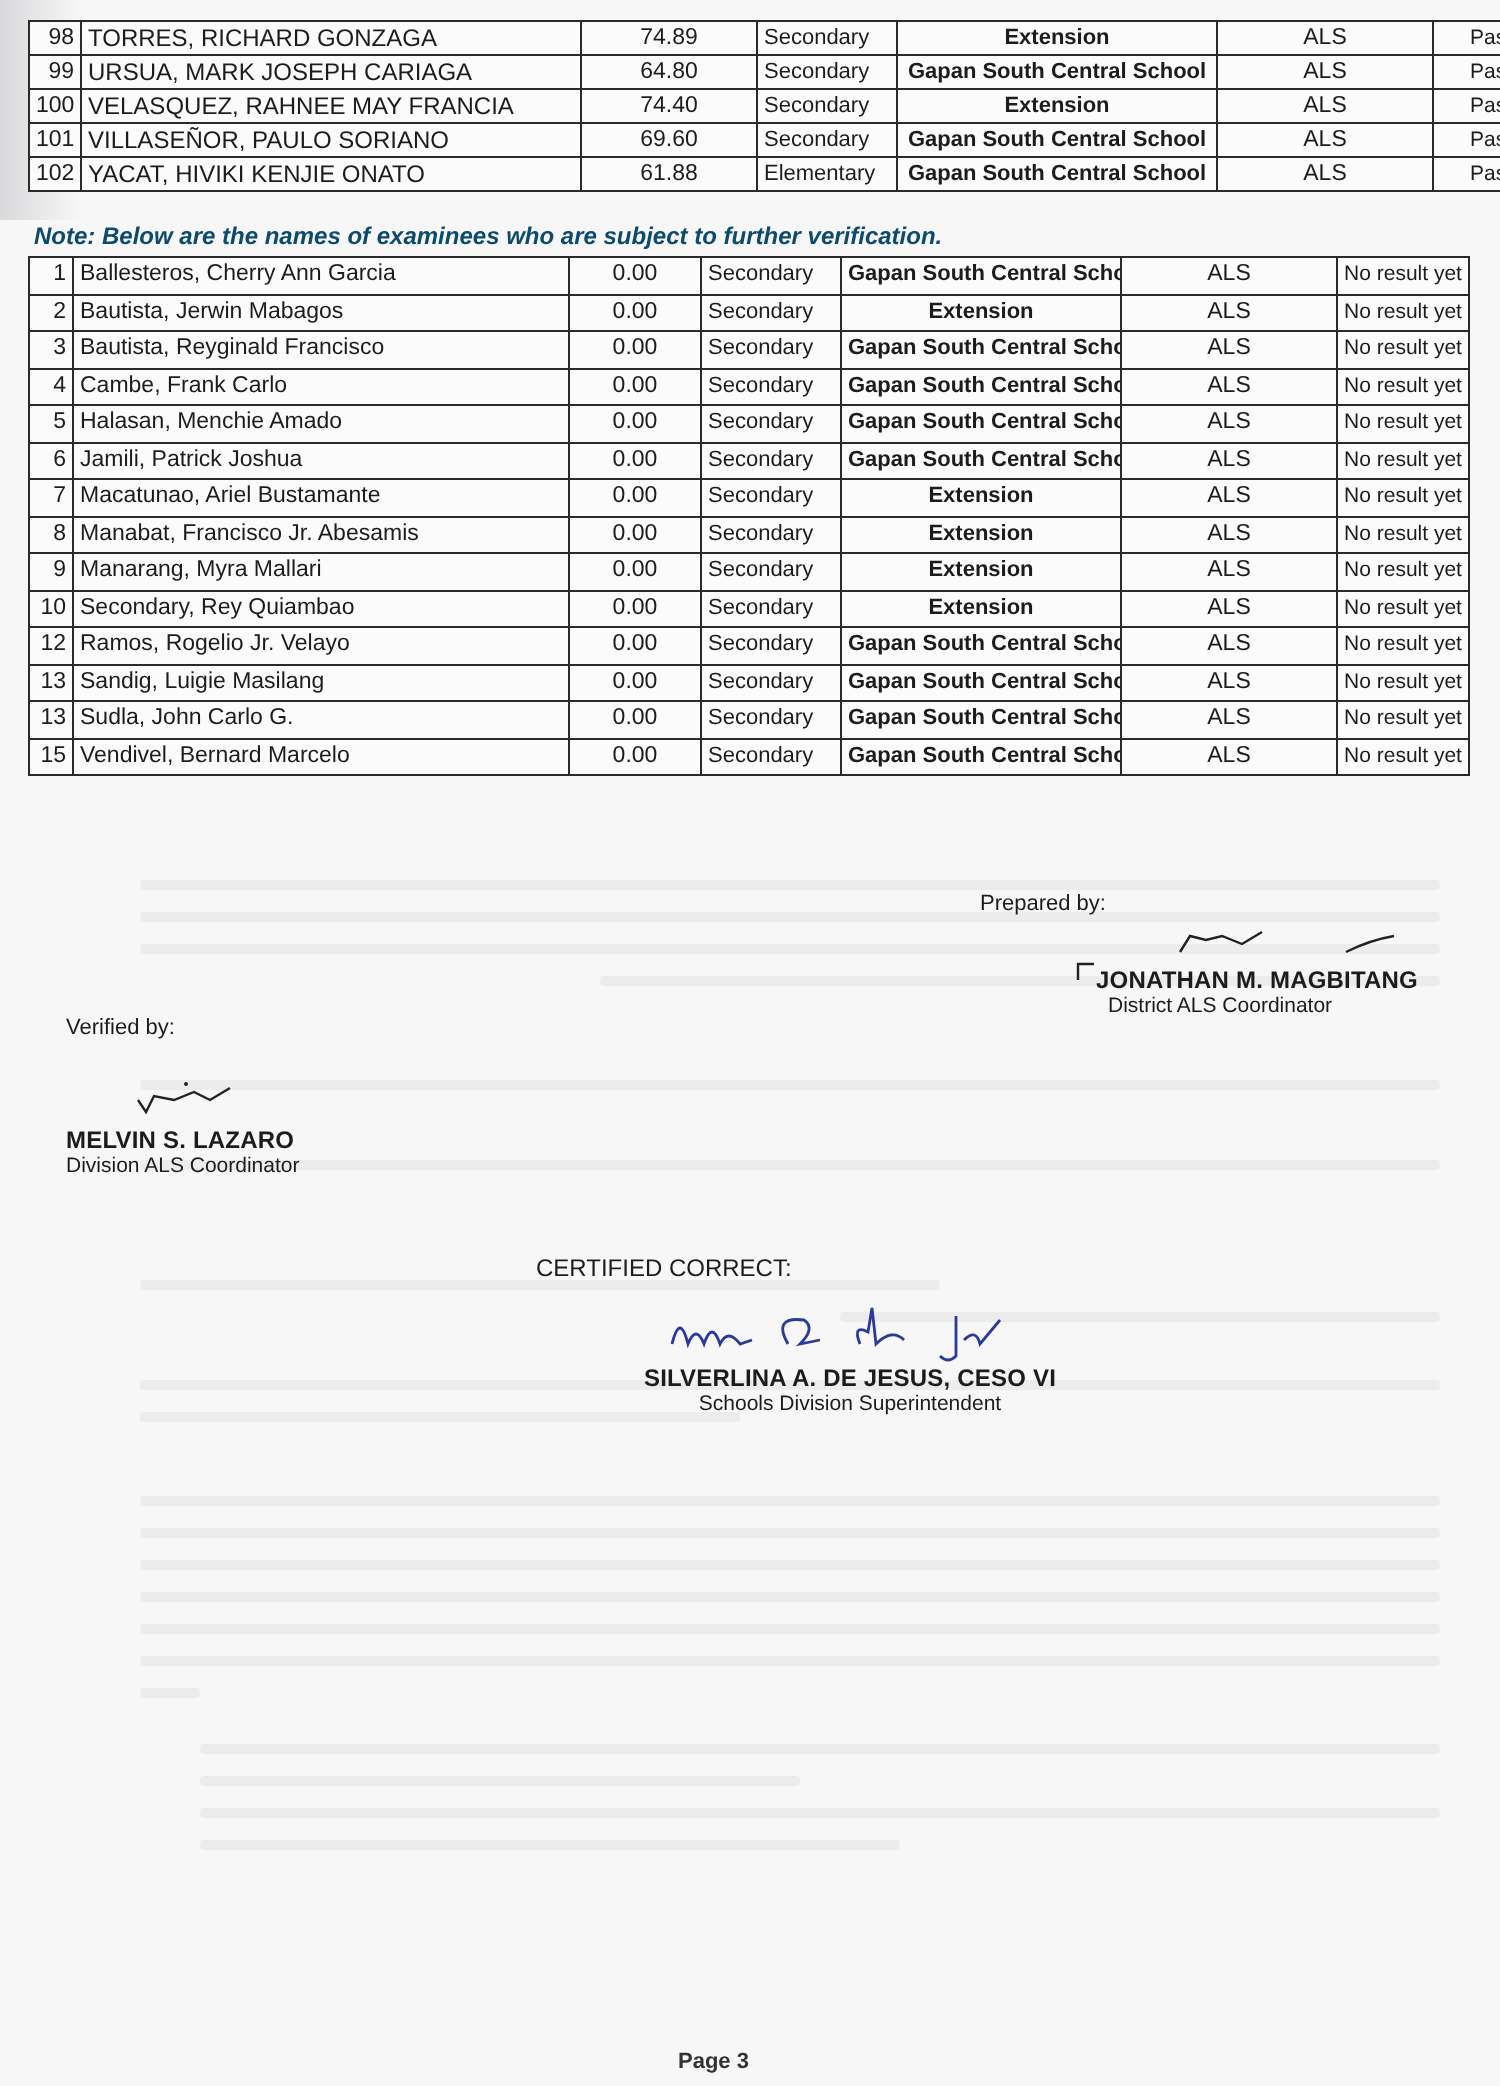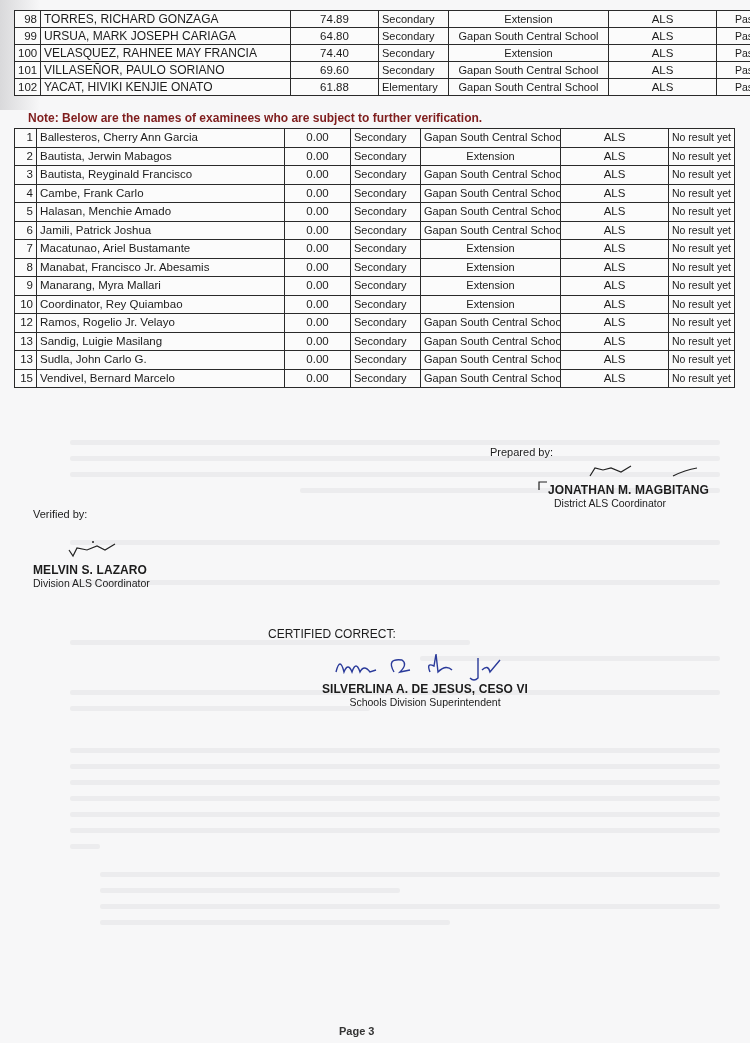--- a/index.html
+++ b/index.html
@@ -22,30 +22,30 @@
     font-size: 11.5px; table-layout: fixed; background: #fbfbfb;
   }
   table.grid td {
     border: 1.2px solid #2a2a2a; padding: 0 3px; height: 16px;
     white-space: nowrap; overflow: hidden; line-height: 16px;
   }
   td.num { text-align: right; padding-right: 2px; }
   td.name { text-align: left; }
   td.score { text-align: center; }
   td.level { font-size: 11px; }
-  td.center { text-align: center; font-size: 11px; }
+  td.center { text-align: center; font-size: 11px; font-weight: bold; }
   td.prog { text-align: center; font-size: 11.5px; }
   td.remark { text-align: center; font-size: 10.5px; }
   #tbl1 td.name { text-transform: none; font-size: 12px; }
   #tbl1 { left: 14px; top: 10px; width: 734px; }
   #tbl2 { left: 14px; top: 128px; width: 720px; }
   #tbl2 td { height: 17.5px; line-height: 17px; }
   .note {
-    position: absolute; left: 28px; top: 111px;
-    color: #7f1d1d; font-weight: bold; font-size: 12px;
+    position: absolute; left: 17px; top: 111px;
+    color: #0c4a6e; font-style: italic; font-weight: bold; font-size: 12px;
   }
   .sig-block { position: absolute; font-size: 11px; }
   .sig-name { font-weight: bold; font-size: 12px; letter-spacing: 0.1px; }
   .sig-title { font-size: 10.5px; margin-top: 0; }
   .scribble { position: absolute; }
   .footer { position: absolute; left: 339px; top: 1025px; font-size: 11px; font-weight: bold; color: #333; }
 </style>
 </head>
 <body>
 
@@ -223,21 +223,21 @@
         <td class="num">9</td>
         <td class="name">Manarang, Myra Mallari</td>
         <td class="score">0.00</td>
         <td class="level">Secondary</td>
         <td class="center">Extension</td>
         <td class="prog">ALS</td>
         <td class="remark">No result yet</td>
       </tr>
       <tr>
         <td class="num">10</td>
-        <td class="name">Coordinator, Rey Quiambao</td>
+        <td class="name">Secondary, Rey Quiambao</td>
         <td class="score">0.00</td>
         <td class="level">Secondary</td>
         <td class="center">Extension</td>
         <td class="prog">ALS</td>
         <td class="remark">No result yet</td>
       </tr>
       <tr>
         <td class="num">12</td>
         <td class="name">Ramos, Rogelio Jr. Velayo</td>
         <td class="score">0.00</td>

